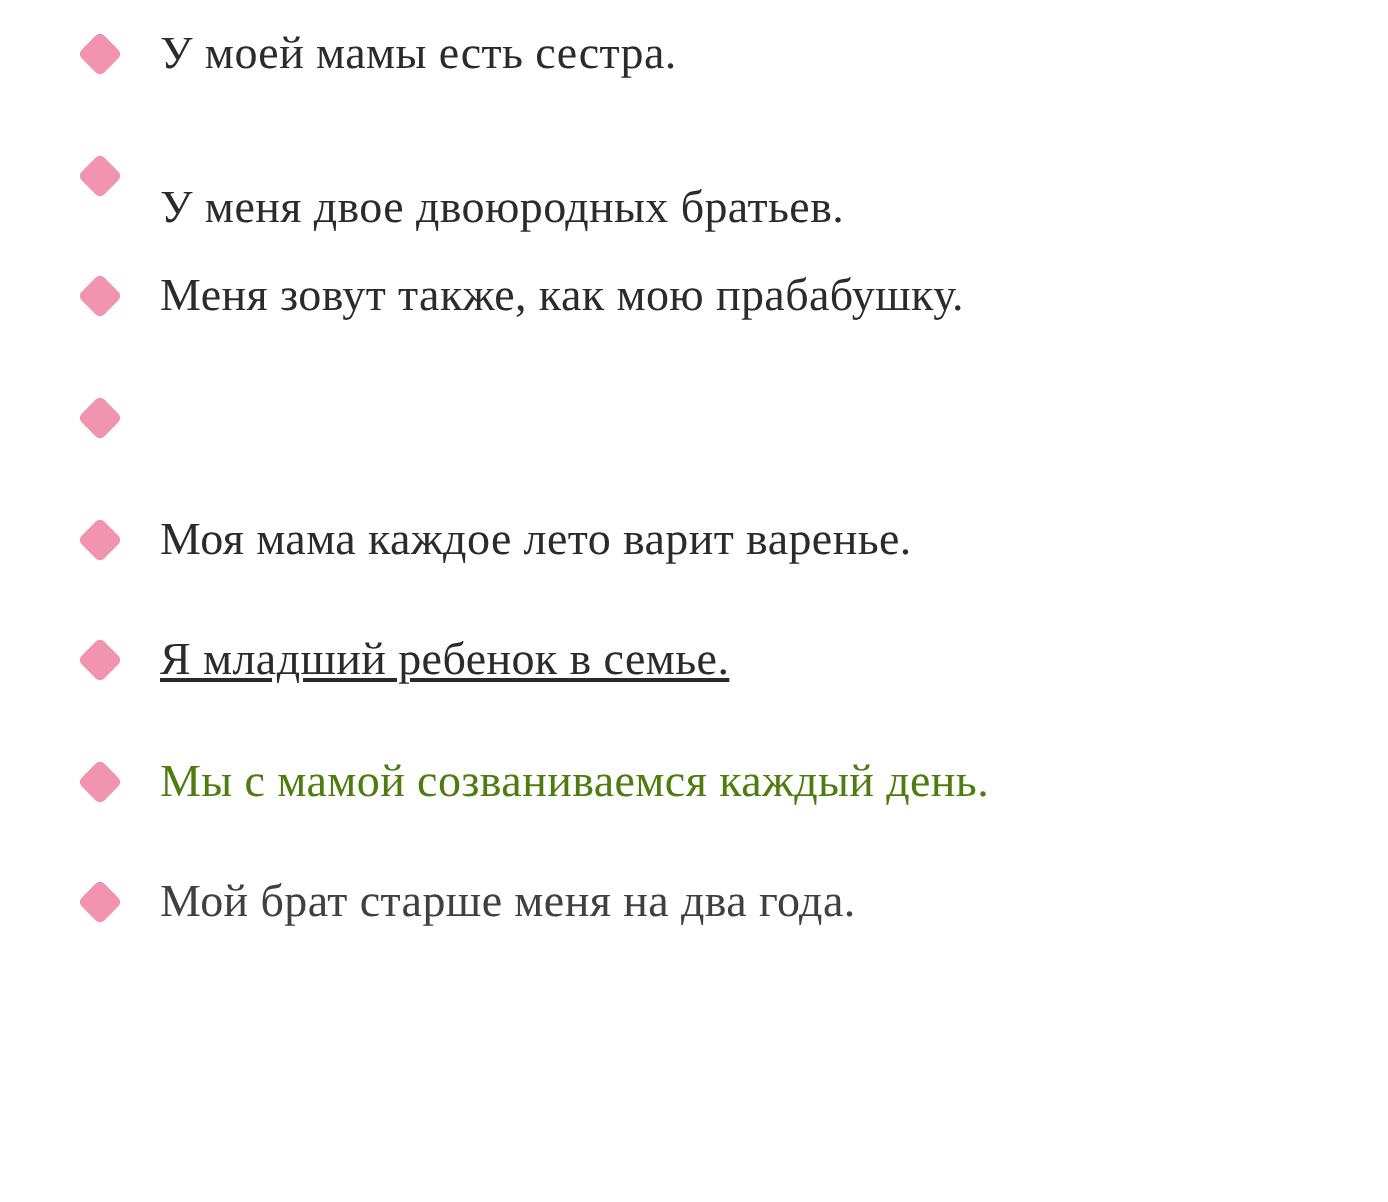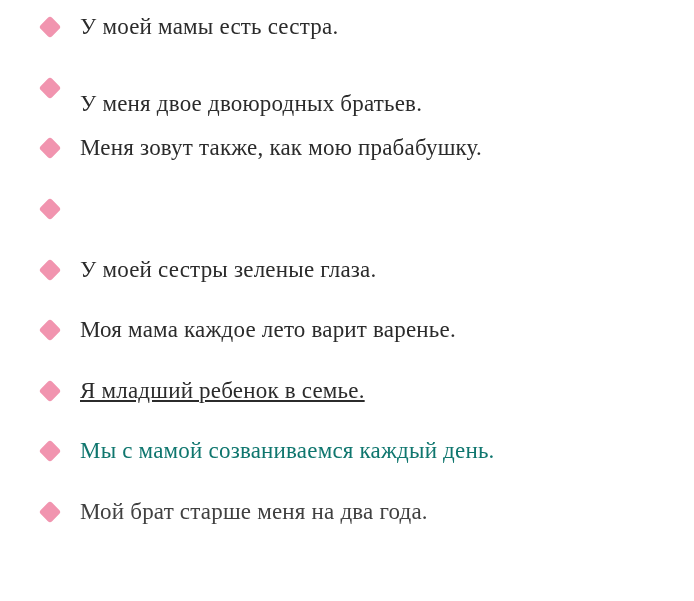--- a/index.html
+++ b/index.html
@@ -56,37 +56,33 @@
 
   <li class="row">
     <span class="diamond" style="background: rgb(241, 148, 175);"></span>
     <span class="text" style="color: rgb(43, 43, 43);">Меня зовут также, как мою прабабушку.</span>
   </li>
 
   <li class="row">
     <span class="diamond" style="background: rgb(241, 148, 175);"></span>
   </li>
 
-  <li class="row">
-    <span class="diamond" style="background: rgb(241, 148, 175);"></span>
-    <span class="text" style="color: rgb(43, 43, 43);">У моей сестры зеленые глаза.</span>
-  </li>
 
   <li class="row">
     <span class="diamond" style="background: rgb(241, 148, 175);"></span>
     <span class="text" style="color: rgb(43, 43, 43);">Моя мама каждое лето варит варенье.</span>
   </li>
 
   <li class="row">
     <span class="diamond" style="background: rgb(241, 148, 175);"></span>
     <span class="text" style="color: rgb(43, 43, 43); text-decoration: underline;">Я младший ребенок в семье.</span>
   </li>
 
   <li class="row">
     <span class="diamond" style="background: rgb(241, 148, 175);"></span>
-    <span class="text" style="color: #0f766e; text-align: right;">Мы с мамой созваниваемся каждый день.</span>
+    <span class="text" style="color: #4d7c0f; text-align: right;">Мы с мамой созваниваемся каждый день.</span>
   </li>
 
   <li class="row">
     <span class="diamond" style="background: rgb(241, 148, 175);"></span>
     <span class="text" style="color: #404040;">Мой брат старше меня на два года.</span>
   </li>
 </ul>
 
 </body></html>

